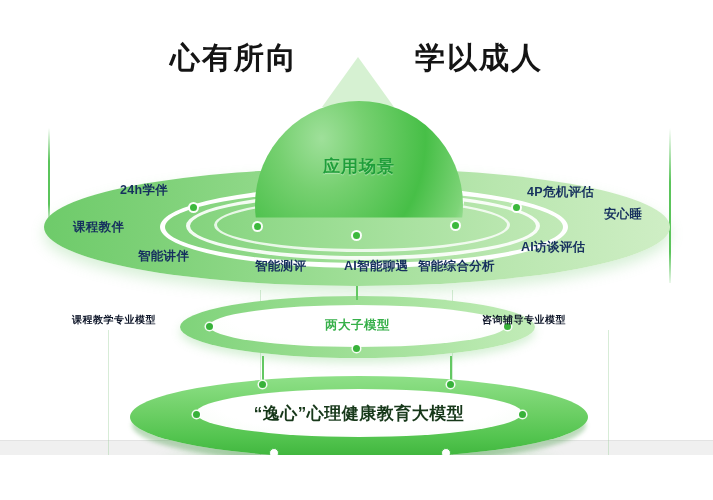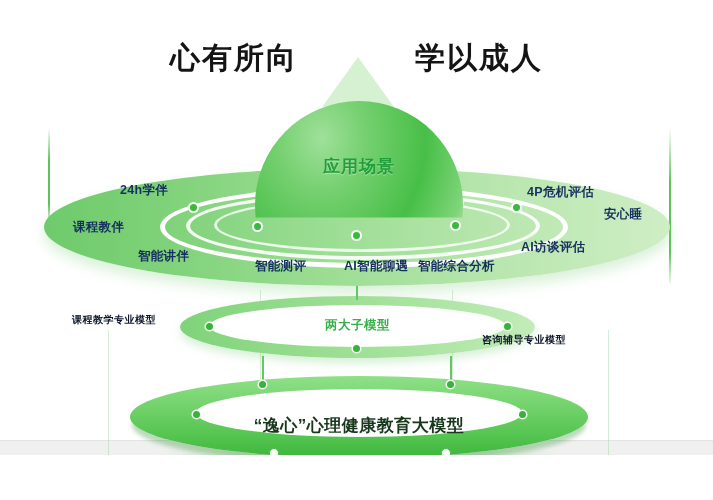--- a/index.html
+++ b/index.html
@@ -182,21 +182,21 @@
   .side-label {
     position: absolute;
     font-size: 10px;
     font-weight: 700;
     color: #0f172a;
     white-space: nowrap;
     z-index: 8;
     letter-spacing: .5px;
   }
   .side-label.left  { left: 72px;  top: 313px; }
-  .side-label.right { left: 482px; top: 313px; margin-top: 20px; }
+  .side-label.right { left: 482px; top: 313px; }
 
   
   .band-bot {
     position: absolute;
     left: 130px;
     top: 376px;
     width: 458px;
     height: 82px;
     border-radius: 50%;
     background: linear-gradient(to bottom, #8fe088 0%, #6fd067 42%, #53c44f 75%, #3eb53c 100%);
@@ -218,21 +218,20 @@
     left: 186px;
     top: 402px;
     width: 346px;
     text-align: center;
     font-size: 17px;
     font-weight: 700;
     color: #17381a;
     z-index: 6;
     letter-spacing: .5px;
     white-space: nowrap;
-    margin-top: 12px;
   }
   .bot-shadow {
     position: absolute;
     left: 160px;
     top: 440px;
     width: 400px;
     height: 44px;
     border-radius: 50%;
     background: radial-gradient(ellipse at 50% 40%, rgba(110,200,110,.42) 0%, rgba(150,215,150,.2) 55%, rgba(255,255,255,0) 78%);
     filter: blur(5px);

